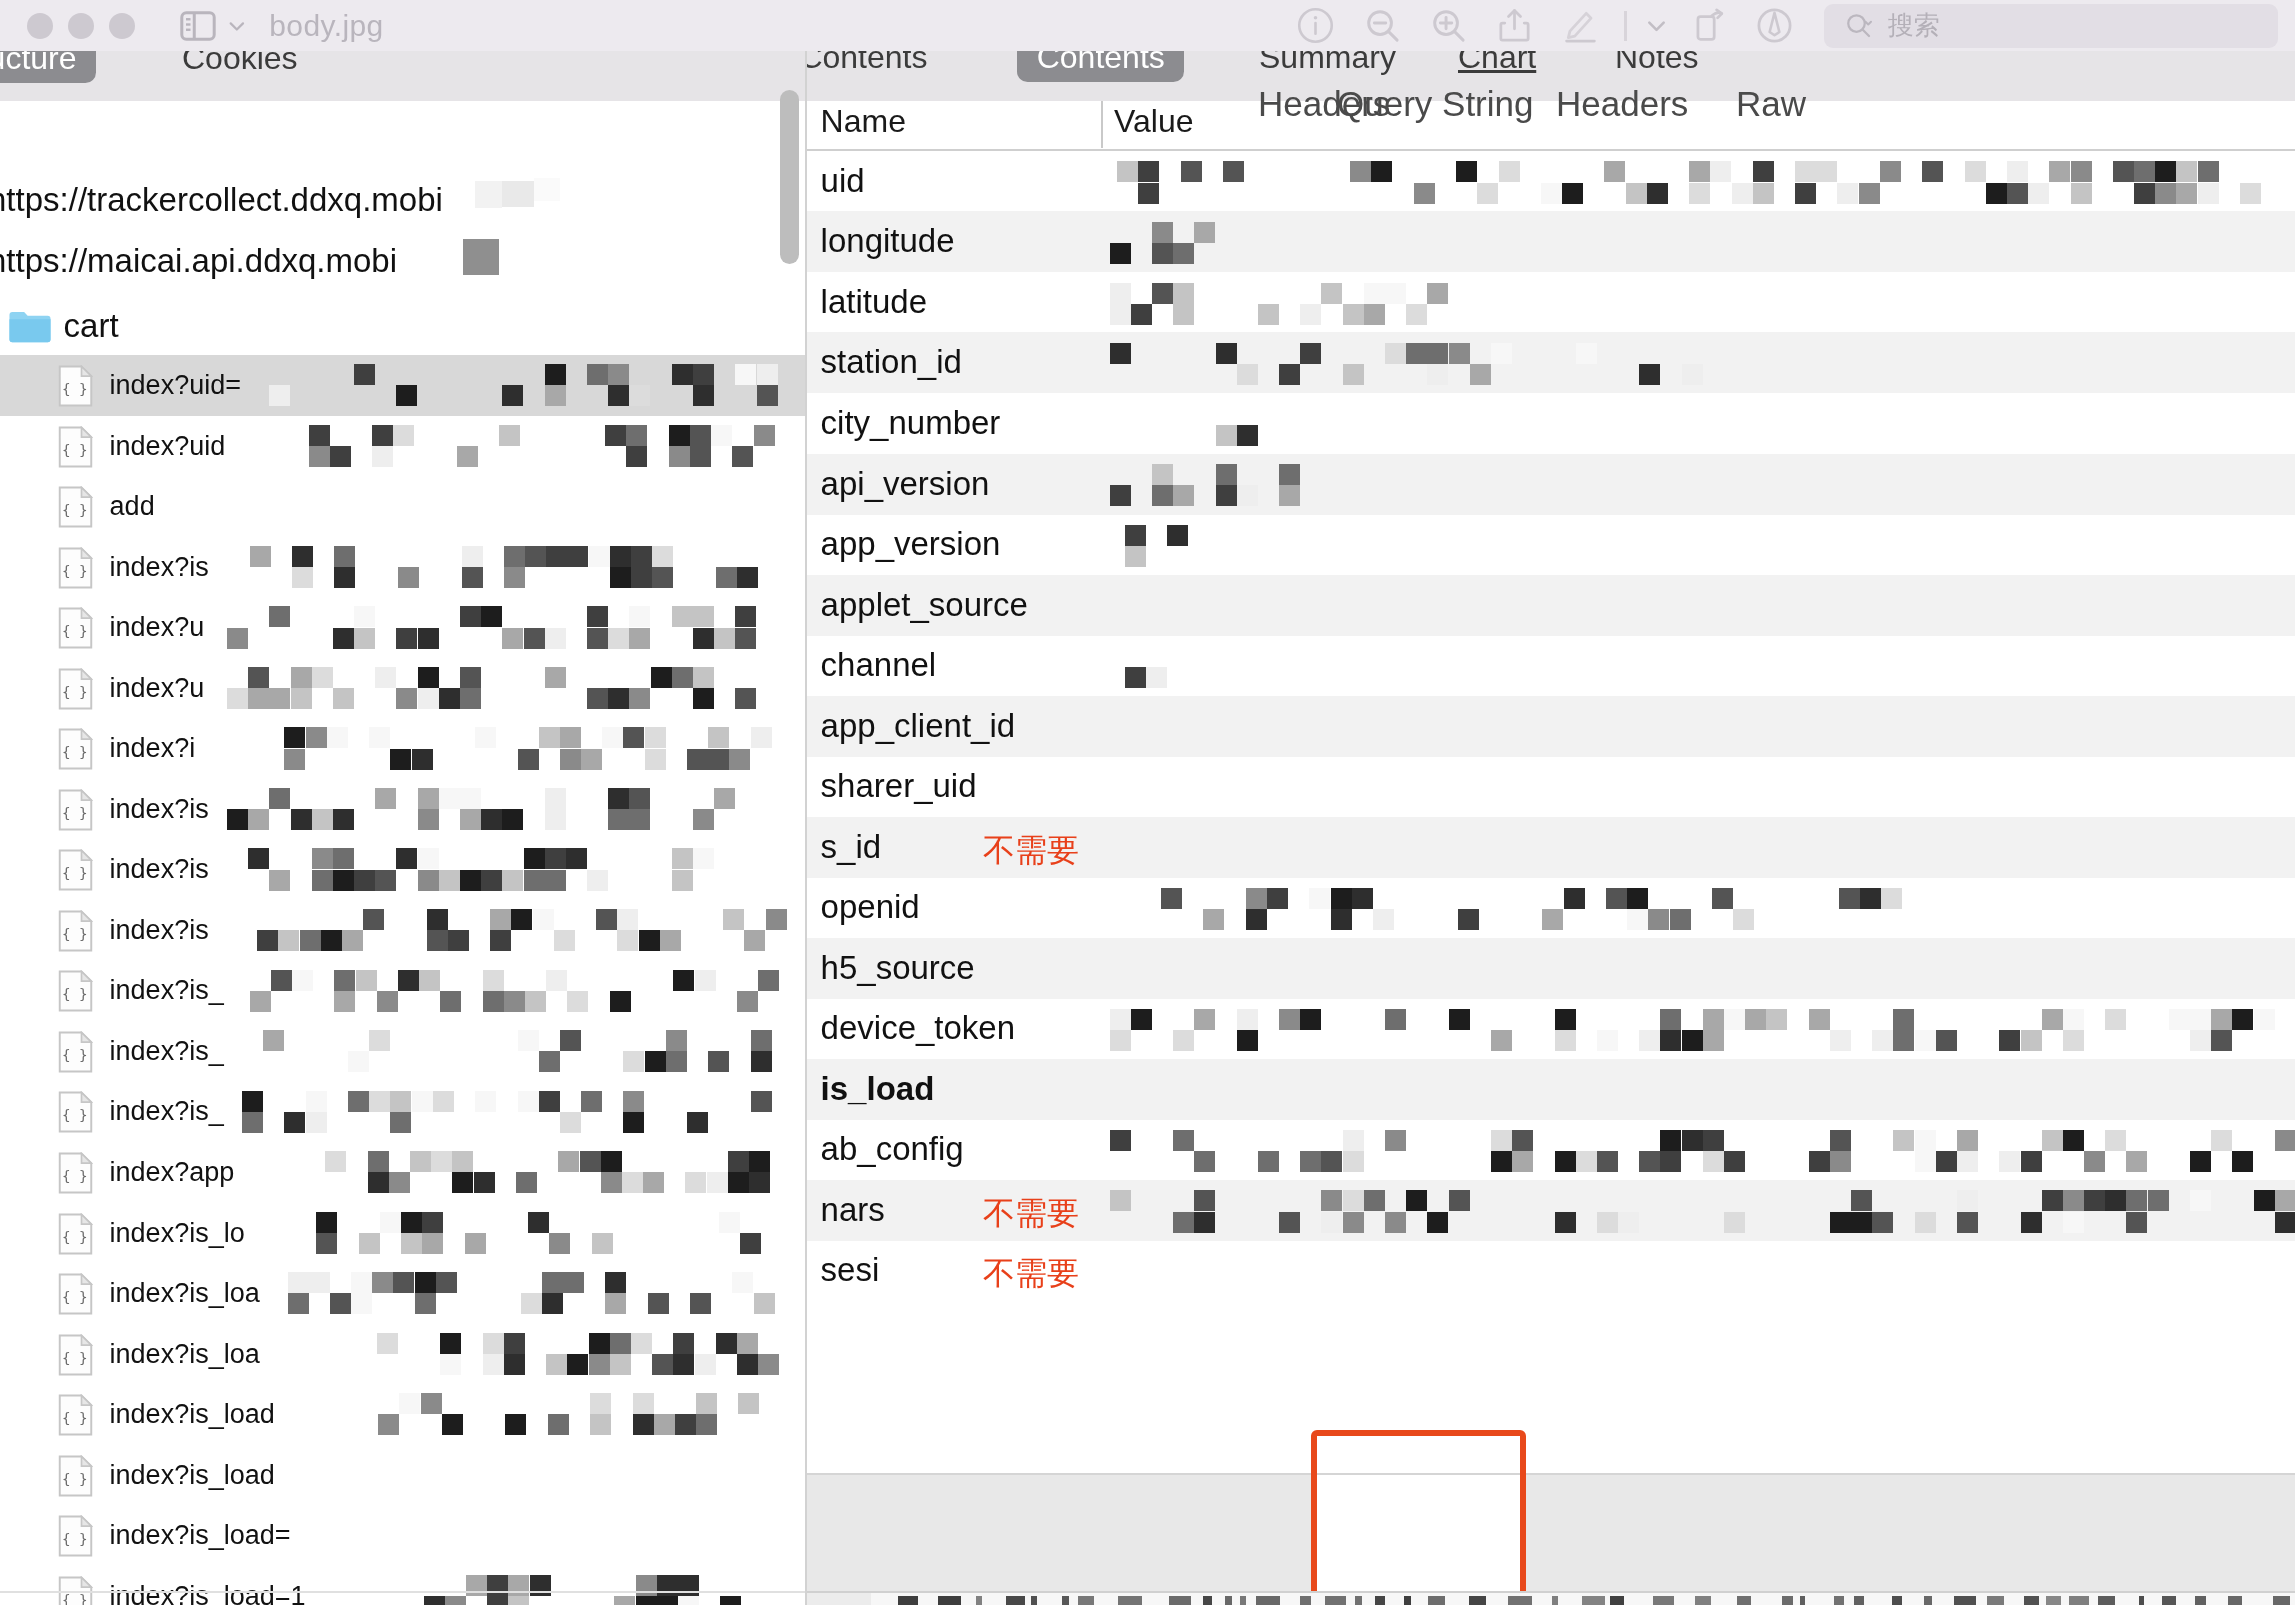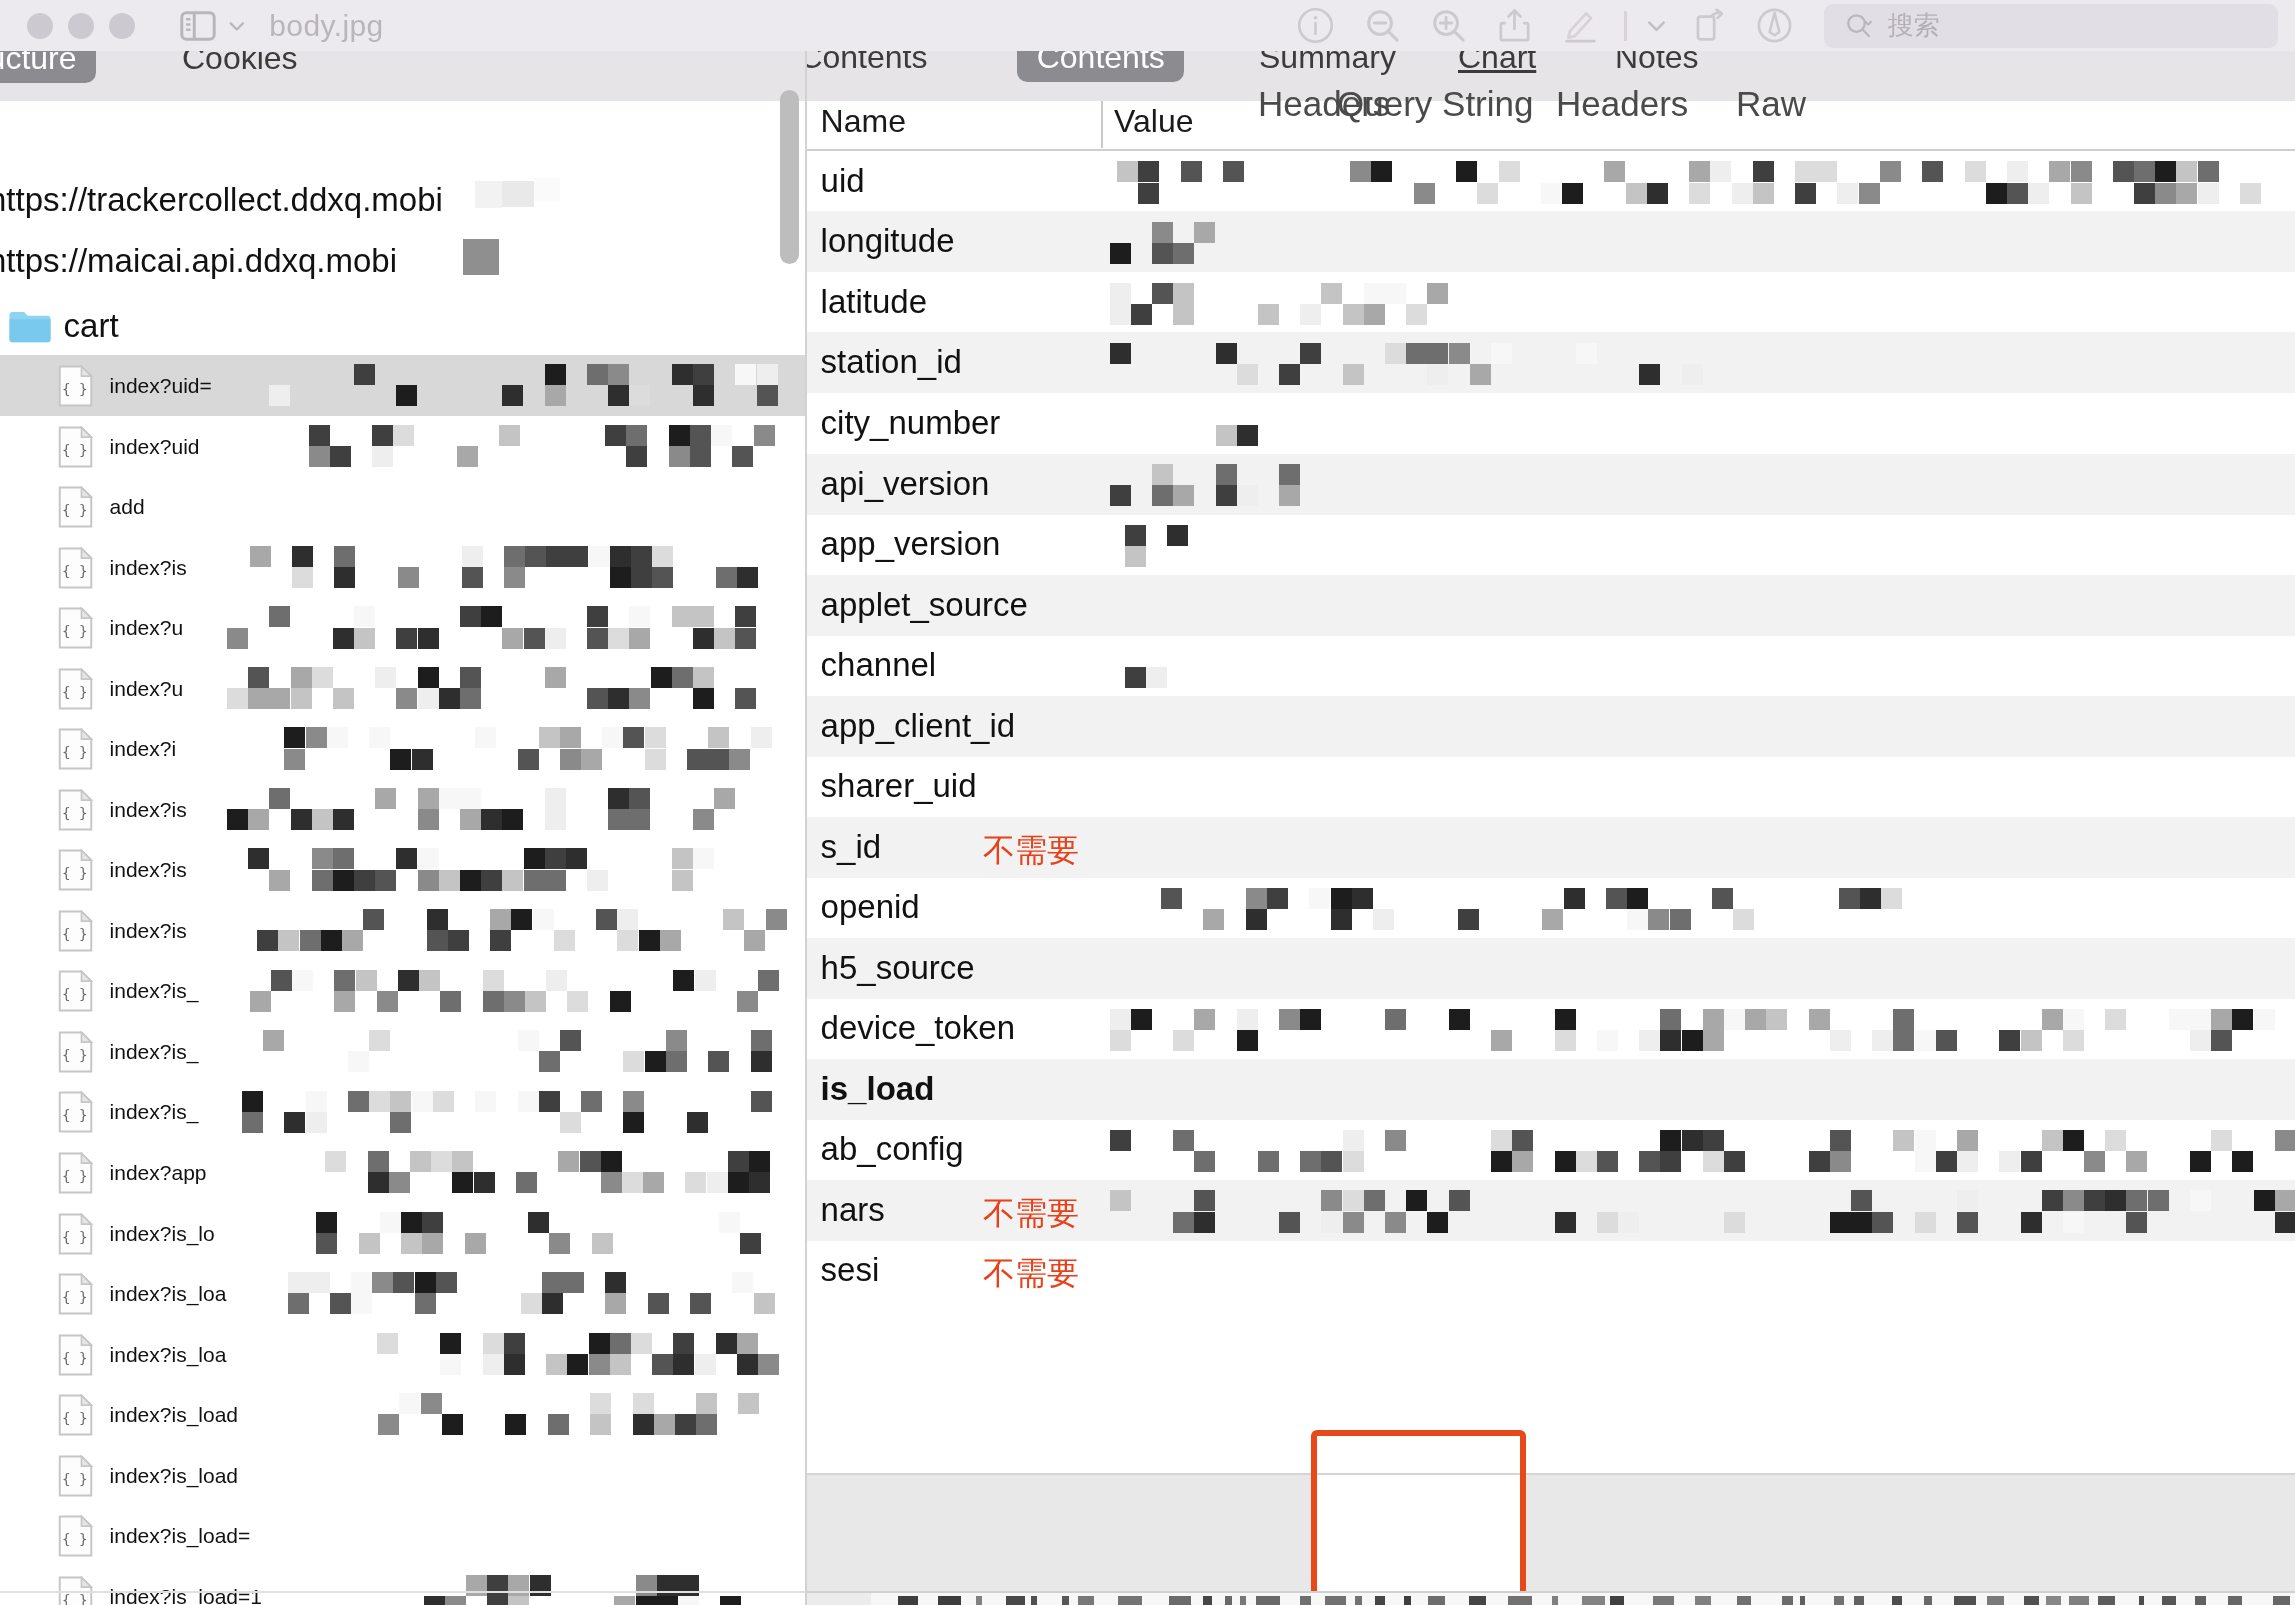--- a/index.html
+++ b/index.html
@@ -72,21 +72,21 @@
   .folderrow{position:absolute;left:7.6px;height:59px;display:flex;align-items:center;}
   .folder-ic{width:44px;height:36px;margin-right:12px;}
   .foldertext{font-size:33px;color:#111;}
 
   .treerow{
     position:absolute;left:0;width:807px;height:61px;
     display:flex;align-items:center;
   }
   .treerow.sel{background:#d8d8d8;}
   .json-ic{width:35px;height:42px;margin-left:58px;margin-right:16.6px;flex:0 0 auto;}
-  .treetext{font-size:21px;color:#111;white-space:nowrap;}
+  .treetext{font-size:27px;color:#111;white-space:nowrap;}
 
   
   .mos{position:absolute;pointer-events:none;}
 
   .lscroll{
     position:absolute;right:7.6px;top:39px;width:19.7px;height:174px;
     background:#bdbdbd;border-radius:9.8px;
   }
   .divider-v{
     position:absolute;left:805px;top:51px;width:2.3px;height:1554px;background:#d2d2d2;

